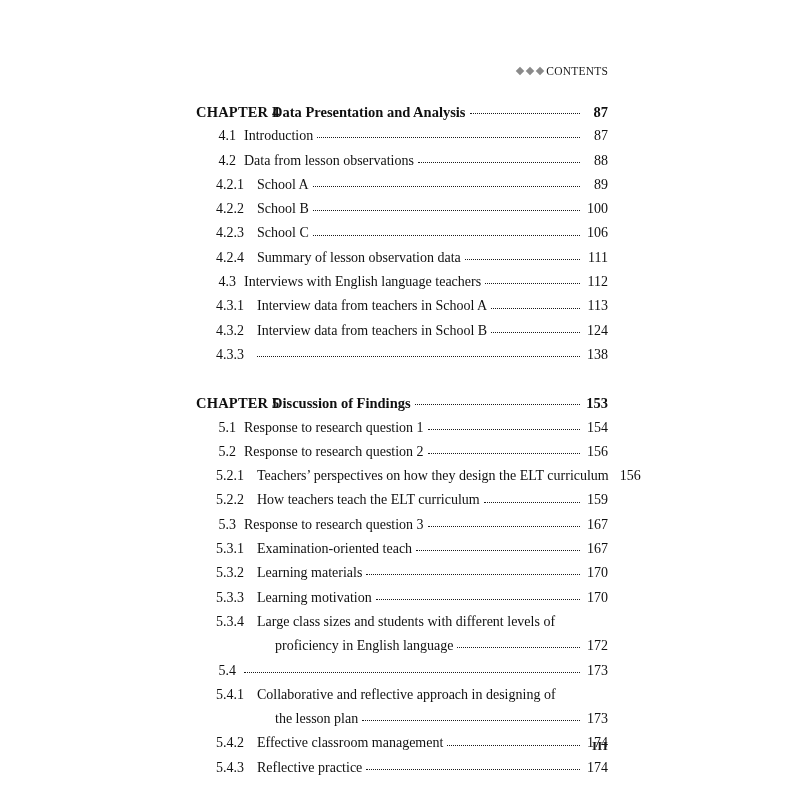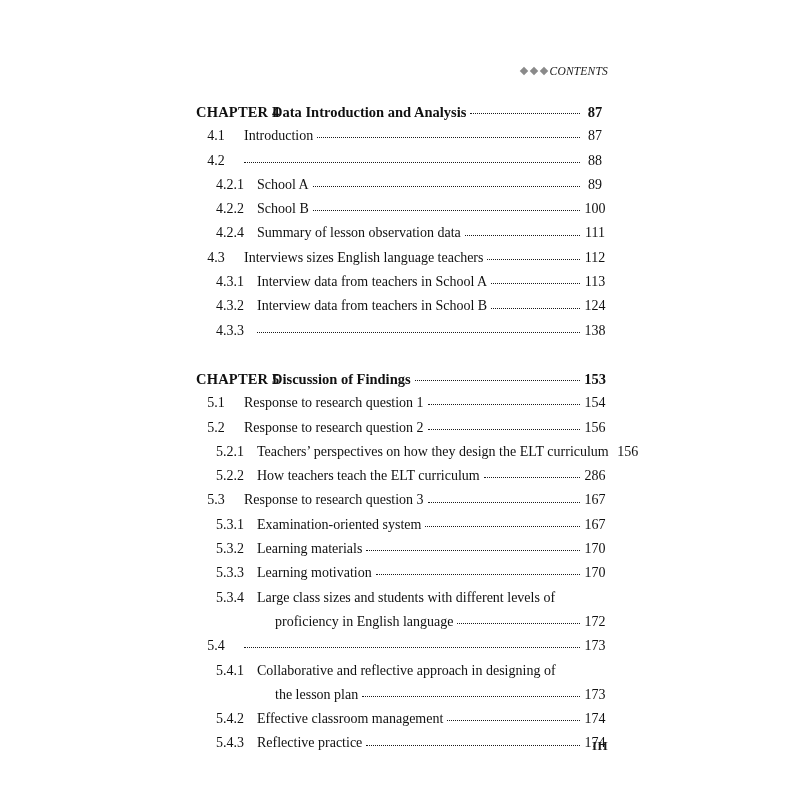--- a/index.html
+++ b/index.html
@@ -43,42 +43,41 @@
     height: 6px;
     background: #8a8a8a;
     transform: rotate(45deg);
     display: inline-block;
   }
   .running-head-label {
     font-size: 11.5px;
     letter-spacing: 0.2px;
     color: #1a1a1a;
     font-family: "Liberation Serif", "DejaVu Serif", serif;
-    font-style: italic;
   }
 
   
   .toc {
     position: absolute;
     left: 196px;
     top: 100px;
     width: 412px;
   }
 
   .entry {
     display: flex;
     align-items: baseline;
     width: 100%;
     line-height: 24.3px;
     white-space: nowrap;
   }
 
   .entry .num {
     flex: 0 0 auto;
-    text-align: center;
+    text-align: right;
     font-size: 14px;
   }
   .entry .title {
     flex: 0 0 auto;
     font-size: 14px;
     padding-right: 4px;
   }
   .entry .leader {
     flex: 1 1 auto;
     overflow: hidden;
@@ -92,21 +91,21 @@
     content: "";
     position: absolute;
     left: 0;
     right: 0;
     top: 50%;
     border-top: 1.6px dotted #1b1b1b;
   }
   .entry .page-no {
     flex: 0 0 auto;
     font-size: 14px;
-    text-align: center;
+    text-align: right;
     min-width: 26px;
   }
 
   
   .entry.level-chapter {
     font-weight: bold;
   }
   .entry.level-chapter .num {
     width: 76px;
     text-align: left;
@@ -187,56 +186,63 @@
       <span class="diamond"></span>
       <span class="diamond"></span>
       <span class="diamond"></span>
     </span>
     <span class="running-head-label">CONTENTS</span>
   </div>
 
   <div class="toc" id="toc-list">
       <div class="entry level-chapter">
         <span class="num">CHAPTER 4</span>
-        <span class="title">Data Introduction and Analysis</span>
+        <span class="title">Data Presentation and Analysis</span>
         <span class="leader"></span>
         <span class="page-no">87</span>
       </div>
       <div class="entry level-1">
         <span class="num">4.1</span>
         <span class="title">Introduction</span>
         <span class="leader"></span>
         <span class="page-no">87</span>
       </div>
       <div class="entry level-1">
         <span class="num">4.2</span>
+        <span class="title">Data from lesson observations</span>
         <span class="leader"></span>
         <span class="page-no">88</span>
       </div>
       <div class="entry level-2">
         <span class="num">4.2.1</span>
         <span class="title">School A</span>
         <span class="leader"></span>
         <span class="page-no">89</span>
       </div>
       <div class="entry level-2">
         <span class="num">4.2.2</span>
         <span class="title">School B</span>
         <span class="leader"></span>
         <span class="page-no">100</span>
       </div>
       <div class="entry level-2">
+        <span class="num">4.2.3</span>
+        <span class="title">School C</span>
+        <span class="leader"></span>
+        <span class="page-no">106</span>
+      </div>
+      <div class="entry level-2">
         <span class="num">4.2.4</span>
         <span class="title">Summary of lesson observation data</span>
         <span class="leader"></span>
         <span class="page-no">111</span>
       </div>
       <div class="entry level-1">
         <span class="num">4.3</span>
-        <span class="title">Interviews sizes English language teachers</span>
+        <span class="title">Interviews with English language teachers</span>
         <span class="leader"></span>
         <span class="page-no">112</span>
       </div>
       <div class="entry level-2">
         <span class="num">4.3.1</span>
         <span class="title">Interview data from teachers in School A</span>
         <span class="leader"></span>
         <span class="page-no">113</span>
       </div>
       <div class="entry level-2">
@@ -272,31 +278,31 @@
       <div class="entry level-2">
         <span class="num">5.2.1</span>
         <span class="title">Teachers’ perspectives on how they design the ELT curriculum</span>
         <span class="leader"></span>
         <span class="page-no">156</span>
       </div>
       <div class="entry level-2">
         <span class="num">5.2.2</span>
         <span class="title">How teachers teach the ELT curriculum</span>
         <span class="leader"></span>
-        <span class="page-no">286</span>
+        <span class="page-no">159</span>
       </div>
       <div class="entry level-1">
         <span class="num">5.3</span>
         <span class="title">Response to research question 3</span>
         <span class="leader"></span>
         <span class="page-no">167</span>
       </div>
       <div class="entry level-2">
         <span class="num">5.3.1</span>
-        <span class="title">Examination-oriented system</span>
+        <span class="title">Examination-oriented teach</span>
         <span class="leader"></span>
         <span class="page-no">167</span>
       </div>
       <div class="entry level-2">
         <span class="num">5.3.2</span>
         <span class="title">Learning materials</span>
         <span class="leader"></span>
         <span class="page-no">170</span>
       </div>
       <div class="entry level-2">

